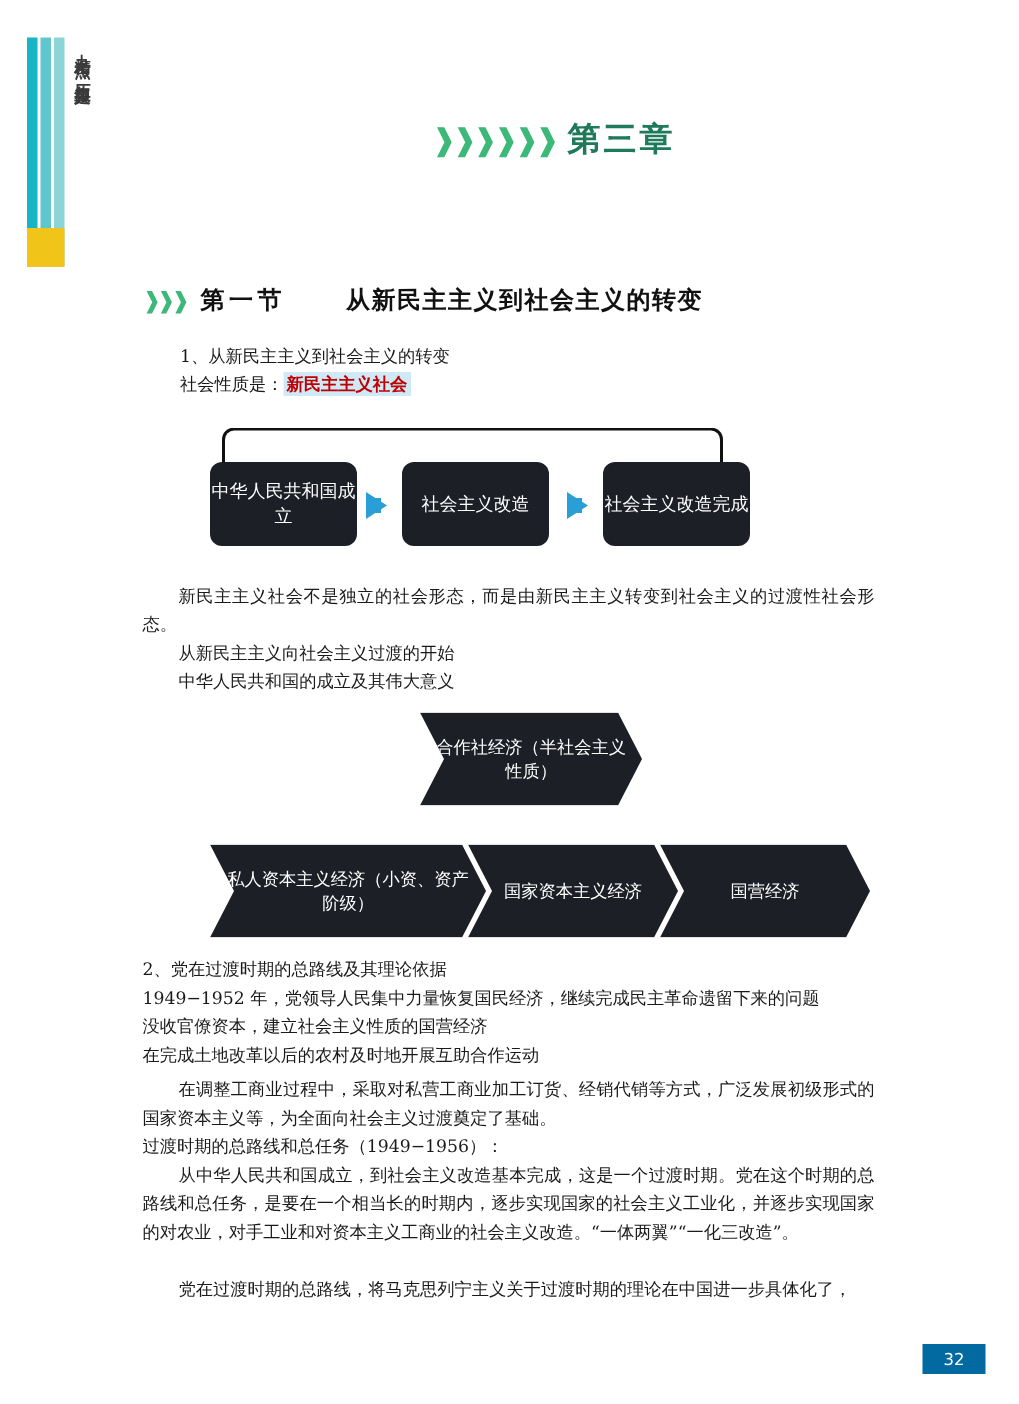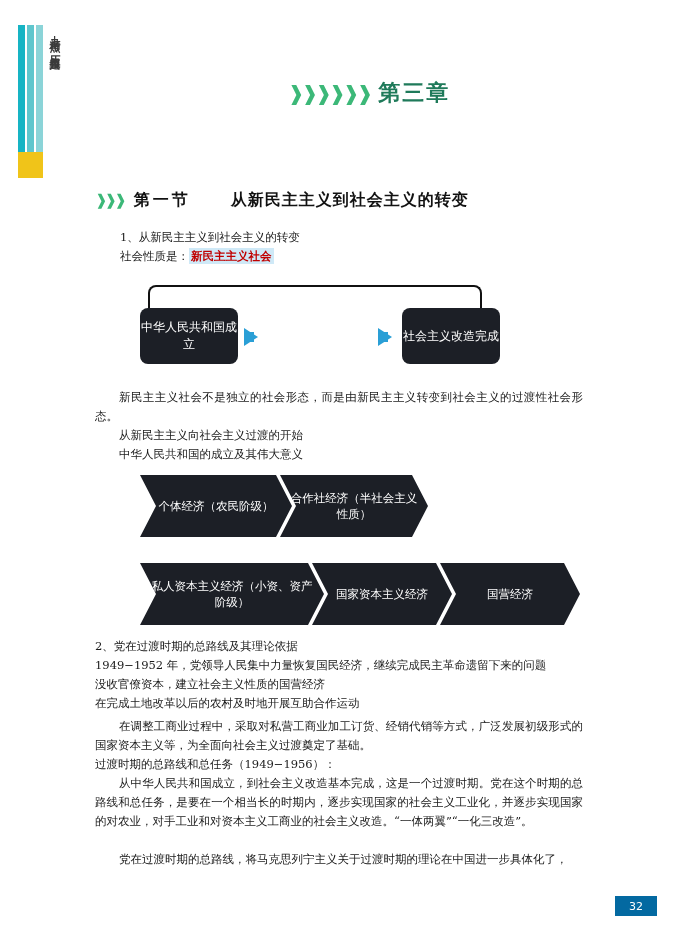--- a/index.html
+++ b/index.html
@@ -270,30 +270,30 @@
 
 <div class="body-text t1">1、从新民主主义到社会主义的转变</div>
 <div class="body-text t2">
   <span>社会性质是：</span><span class="hl">新民主主义社会</span>
 </div>
 
 <div class="bracket"></div>
 <div class="flow1">
   <div class="node n1">中华人民共和国成立</div>
   <div class="arrow-blue a1"></div>
+  <div class="node n2">社会主义改造</div>
   <div class="arrow-blue a2"></div>
   <div class="node n3">社会主义改造完成</div>
 </div>
 
 <div class="para indent" style="top:388px;">新民主主义社会不是独立的社会形态，而是由新民主主义转变到社会主义的过渡性社会形态。</div>
 <div class="para indent" style="top:426px;">从新民主主义向社会主义过渡的开始</div>
 <div class="para indent" style="top:445px;">中华人民共和国的成立及其伟大意义</div>
 
 <div class="chev-row r1" style="width:430px;">
-  <div class="chev-item first c1">个体经济（农民阶级）</div>
   <div class="chev-item c2">合作社经济（半社会主义性质）</div>
 </div>
 
 <div class="chev-row r2" style="width:442px;">
   <div class="chev-item first c1">私人资本主义经济（小资、资产阶级）</div>
   <div class="chev-item c2">国家资本主义经济</div>
   <div class="chev-item c3">国营经济</div>
 </div>
 
 <div class="para" style="top:637px;">2、党在过渡时期的总路线及其理论依据</div>

